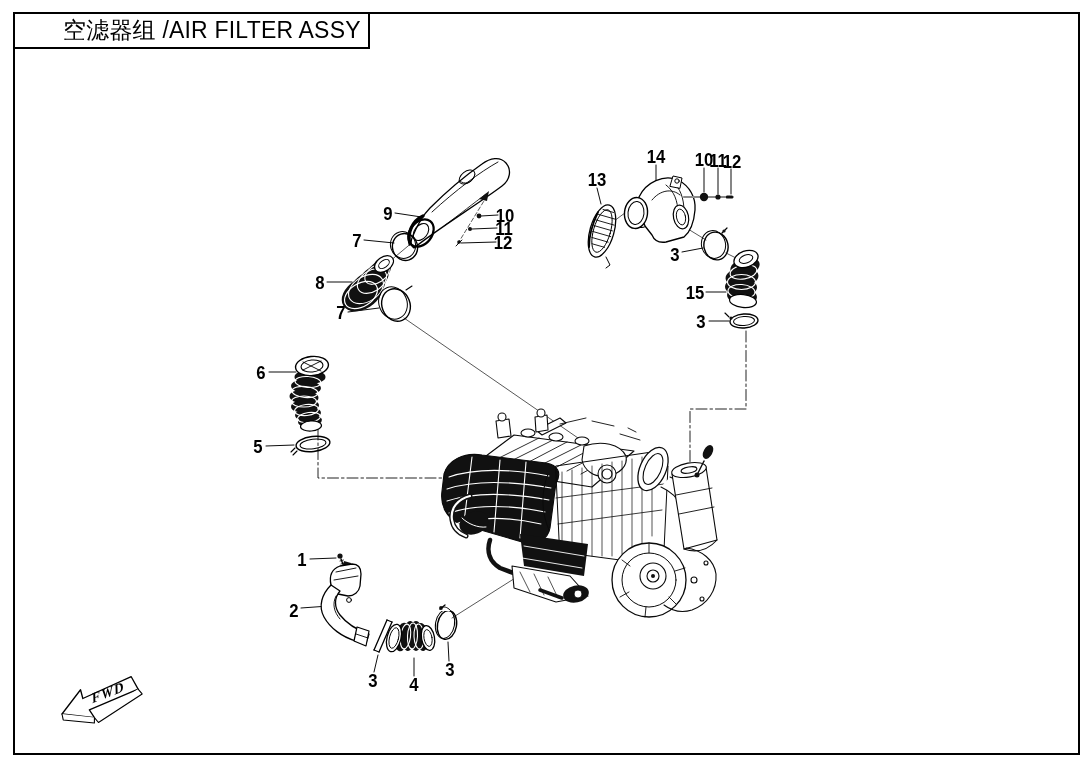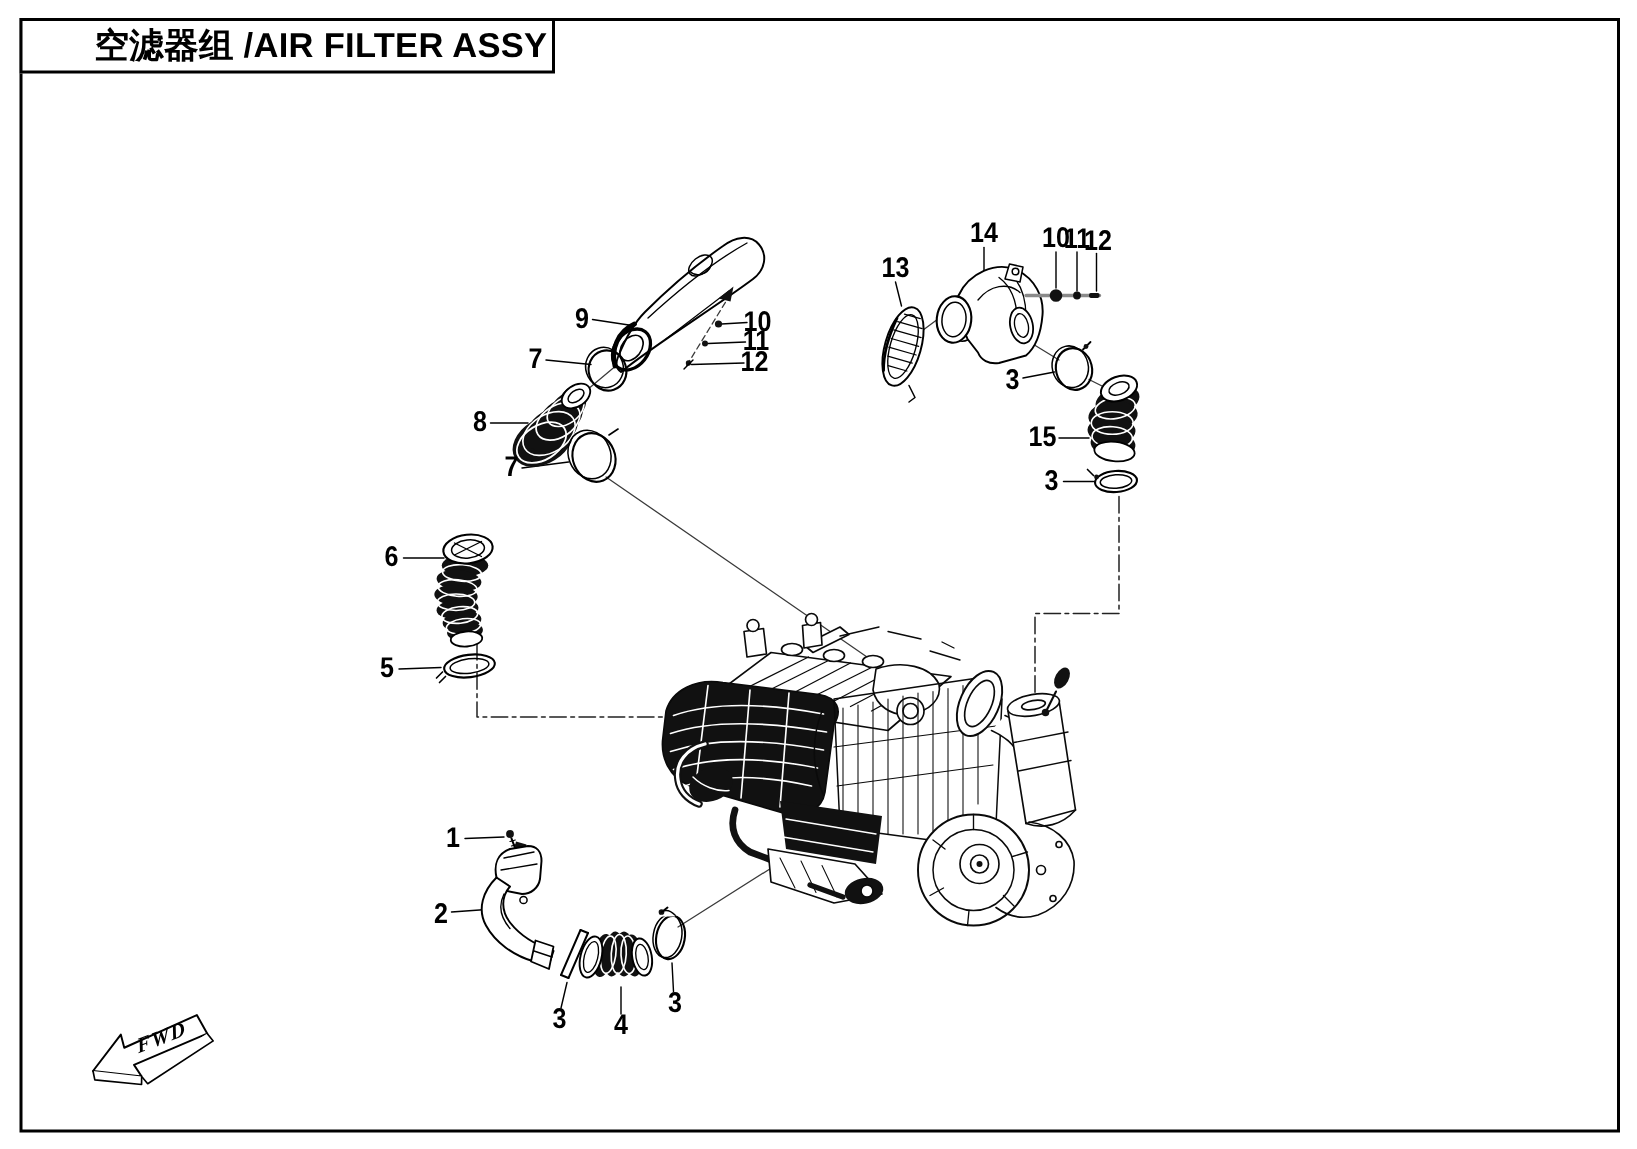--- a/index.html
+++ b/index.html
@@ -9,21 +9,21 @@
   }
   .outer-border{
     position:absolute;left:13px;top:12px;width:1067px;height:743px;
     border:2px solid #000;box-sizing:border-box;background:transparent;
   }
   .title-box{
     position:absolute;left:13px;top:12px;width:357px;height:37px;
     border:2px solid #000;box-sizing:border-box;background:#fff;
     display:flex;align-items:center;padding-left:48px;z-index:3;
   }
-  .title-text{font-size:23px;font-weight:bold;white-space:nowrap;letter-spacing:.2px;}
+  .title-text{font-size:23px;font-weight:normal;white-space:nowrap;letter-spacing:.2px;}
   svg.canvas{position:absolute;left:0;top:0;z-index:1;}
   .callout{
     position:absolute;z-index:2;font-size:19px;font-weight:bold;line-height:1;
     transform:translate(-50%,-50%) scaleX(.88);white-space:nowrap;
   }
   .fwd{
     position:absolute;left:108px;top:693px;z-index:2;
     transform:translate(-50%,-50%) rotate(-21deg) skewX(-10deg);
     font-family:"Liberation Serif","DejaVu Serif",serif;
     font-style:italic;font-weight:bold;font-size:14px;letter-spacing:1px;

